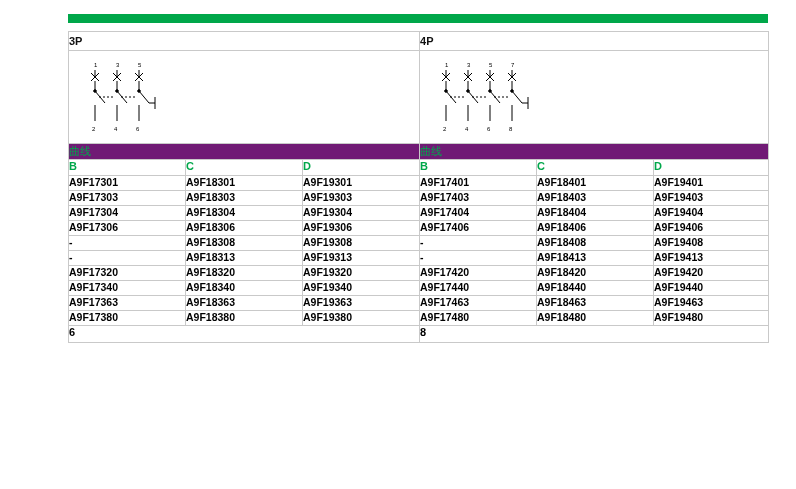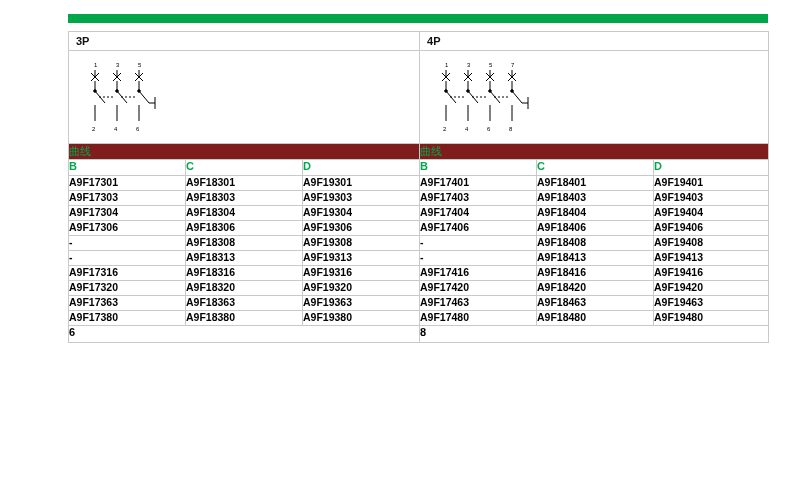--- a/index.html
+++ b/index.html
@@ -42,42 +42,42 @@
   .tbl td {
     border: 1px solid #c9c9c9;
     padding: 0;
     vertical-align: top;
   }
   .hdr-row td {
     background: #eef1f2;
     height: 16px;
     font-weight: bold;
     font-size: 11px;
-    padding: 1px 7px;
+    padding: 1px 0;
     color: #111;
     vertical-align: middle;
   }
   .pole-cell {
     background: #ffffff !important;
     font-weight: bold;
     font-size: 11px;
     padding: 3px 5px 0 5px;
     color: #111;
   }
   .sym-cell {
     background: #ffffff;
     height: 92px;
     position: relative;
   }
   .curve-cell {
     color: #00a74a;
     font-size: 11px;
     padding: 3px 5px;
     height: 15px;
-    background: #7f1d1d;
+    background: #701a75;
   }
   .letter-cell {
     color: #00a74a;
     font-weight: bold;
     font-size: 11px;
     padding: 2px 5px;
     height: 15px;
     background: #ffffff;
   }
   .ref-cell {
@@ -291,36 +291,36 @@
         </tr>
         <tr>
           <td class="ref-cell">-</td>
           <td class="ref-cell">A9F18313</td>
           <td class="ref-cell">A9F19313</td>
           <td class="ref-cell">-</td>
           <td class="ref-cell">A9F18413</td>
           <td class="ref-cell">A9F19413</td>
         </tr>
         <tr>
-          <td class="ref-cell">A9F17316</td>
-          <td class="ref-cell">A9F18316</td>
-          <td class="ref-cell">A9F19316</td>
-          <td class="ref-cell">A9F17416</td>
-          <td class="ref-cell">A9F18416</td>
-          <td class="ref-cell">A9F19416</td>
-        </tr>
-        <tr>
           <td class="ref-cell">A9F17320</td>
           <td class="ref-cell">A9F18320</td>
           <td class="ref-cell">A9F19320</td>
           <td class="ref-cell">A9F17420</td>
           <td class="ref-cell">A9F18420</td>
           <td class="ref-cell">A9F19420</td>
         </tr>
         <tr>
+          <td class="ref-cell">A9F17340</td>
+          <td class="ref-cell">A9F18340</td>
+          <td class="ref-cell">A9F19340</td>
+          <td class="ref-cell">A9F17440</td>
+          <td class="ref-cell">A9F18440</td>
+          <td class="ref-cell">A9F19440</td>
+        </tr>
+        <tr>
           <td class="ref-cell">A9F17363</td>
           <td class="ref-cell">A9F18363</td>
           <td class="ref-cell">A9F19363</td>
           <td class="ref-cell">A9F17463</td>
           <td class="ref-cell">A9F18463</td>
           <td class="ref-cell">A9F19463</td>
         </tr>
         <tr>
           <td class="ref-cell">A9F17380</td>
           <td class="ref-cell">A9F18380</td>

